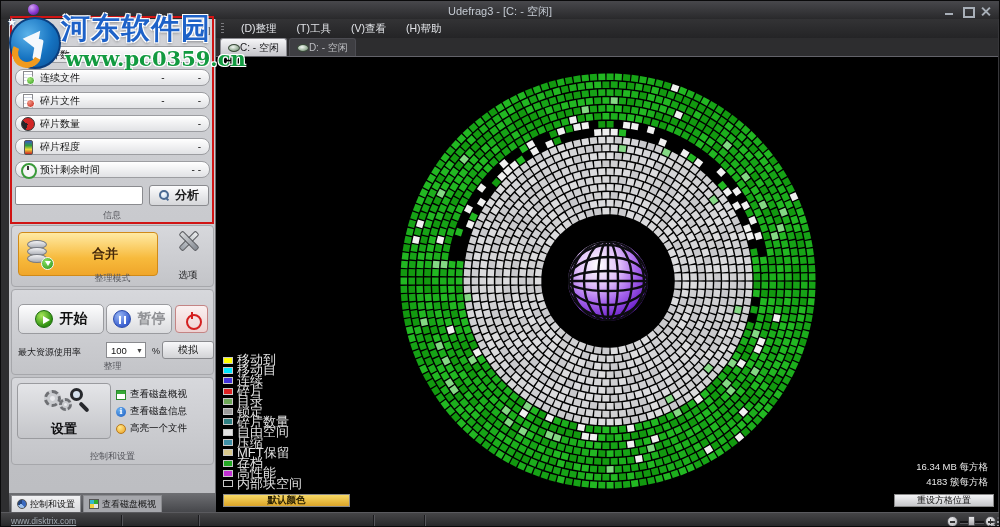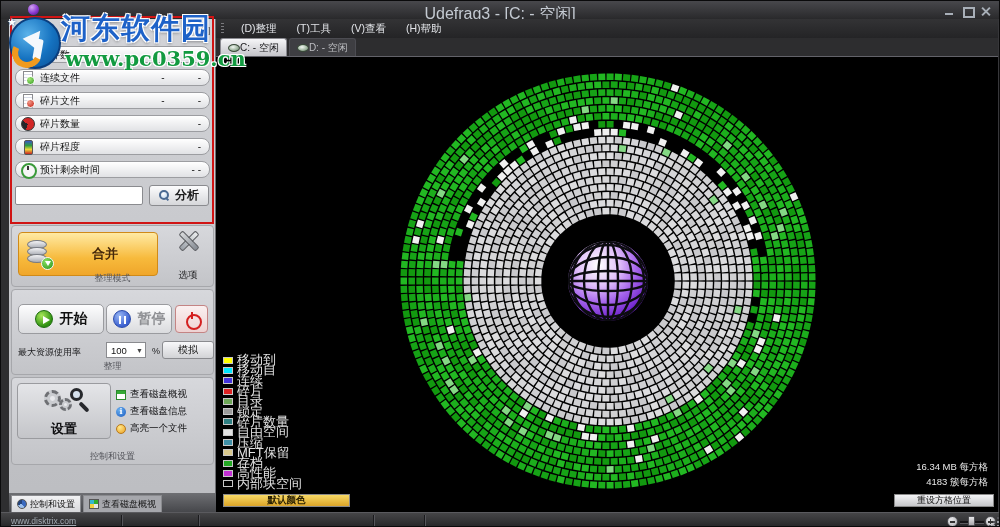--- a/index.html
+++ b/index.html
@@ -4,21 +4,21 @@
 <style>
   html,body{margin:0;padding:0;background:#141416;}
   *{box-sizing:border-box;}
   .screen{position:relative;width:1000px;height:527px;background:#2e2e30;overflow:hidden;
           font-family:"Liberation Sans","DejaVu Sans",sans-serif;border:1px solid #0a0a0b;}
 
   
   .titlebar{position:absolute;left:0;top:0;width:100%;height:18px;background:linear-gradient(#48484c,#29292b);}
   .app-icon{position:absolute;left:27px;top:3px;width:11px;height:11px;border-radius:50%;
             background:radial-gradient(circle at 35% 30%,#d2a4f2,#8a3ad0 55%,#45107c);}
-  .title-text{position:absolute;left:0;right:0;top:3px;text-align:center;font-size:16px;color:#c4cad2;}
+  .title-text{position:absolute;left:0;right:0;top:3px;text-align:center;font-size:11px;color:#c4cad2;}
   .winbtn{position:absolute;top:5px;width:14px;height:11px;}
   .wb-min::after{content:"";position:absolute;left:2px;bottom:2px;width:8px;height:2px;background:#a8afb8;}
   .wb-max::after{content:"";position:absolute;left:2px;top:1px;width:8px;height:7px;border:2px solid #a8afb8;}
   .wb-close::before,.wb-close::after{content:"";position:absolute;left:6px;top:0;width:2px;height:11px;background:#a8afb8;}
   .wb-close::before{transform:rotate(45deg);} .wb-close::after{transform:rotate(-45deg);}
 
   
   .menu-bar{position:absolute;left:215px;top:18px;width:782px;height:19px;
             background:linear-gradient(#333335,#242426);display:flex;align-items:center;}
   .menu-grip{width:3px;height:12px;margin:0 7px 0 5px;
@@ -272,20 +272,21 @@
           <span class="rlabel">预计剩余时间</span>
           <span class="rv1"></span>
           <span class="rv2">- -</span>
         </div>
       </div>
     <input class="file-input" value="" style="">
     <div class="analyze-btn">
       <span class="mag-icon"></span>
       <span>分析</span>
     </div>
+    <div class="group-label" style="top:190px;">信息</div>
 
     <div class="group" style="top:206px;height:62px;">
       <div class="merge-btn">
         <span class="db-icon">
           <i></i>
             <i></i>
             <i></i>
             <span class="db-badge"></span>
         </span>
         <span class="merge-label">合并</span>

